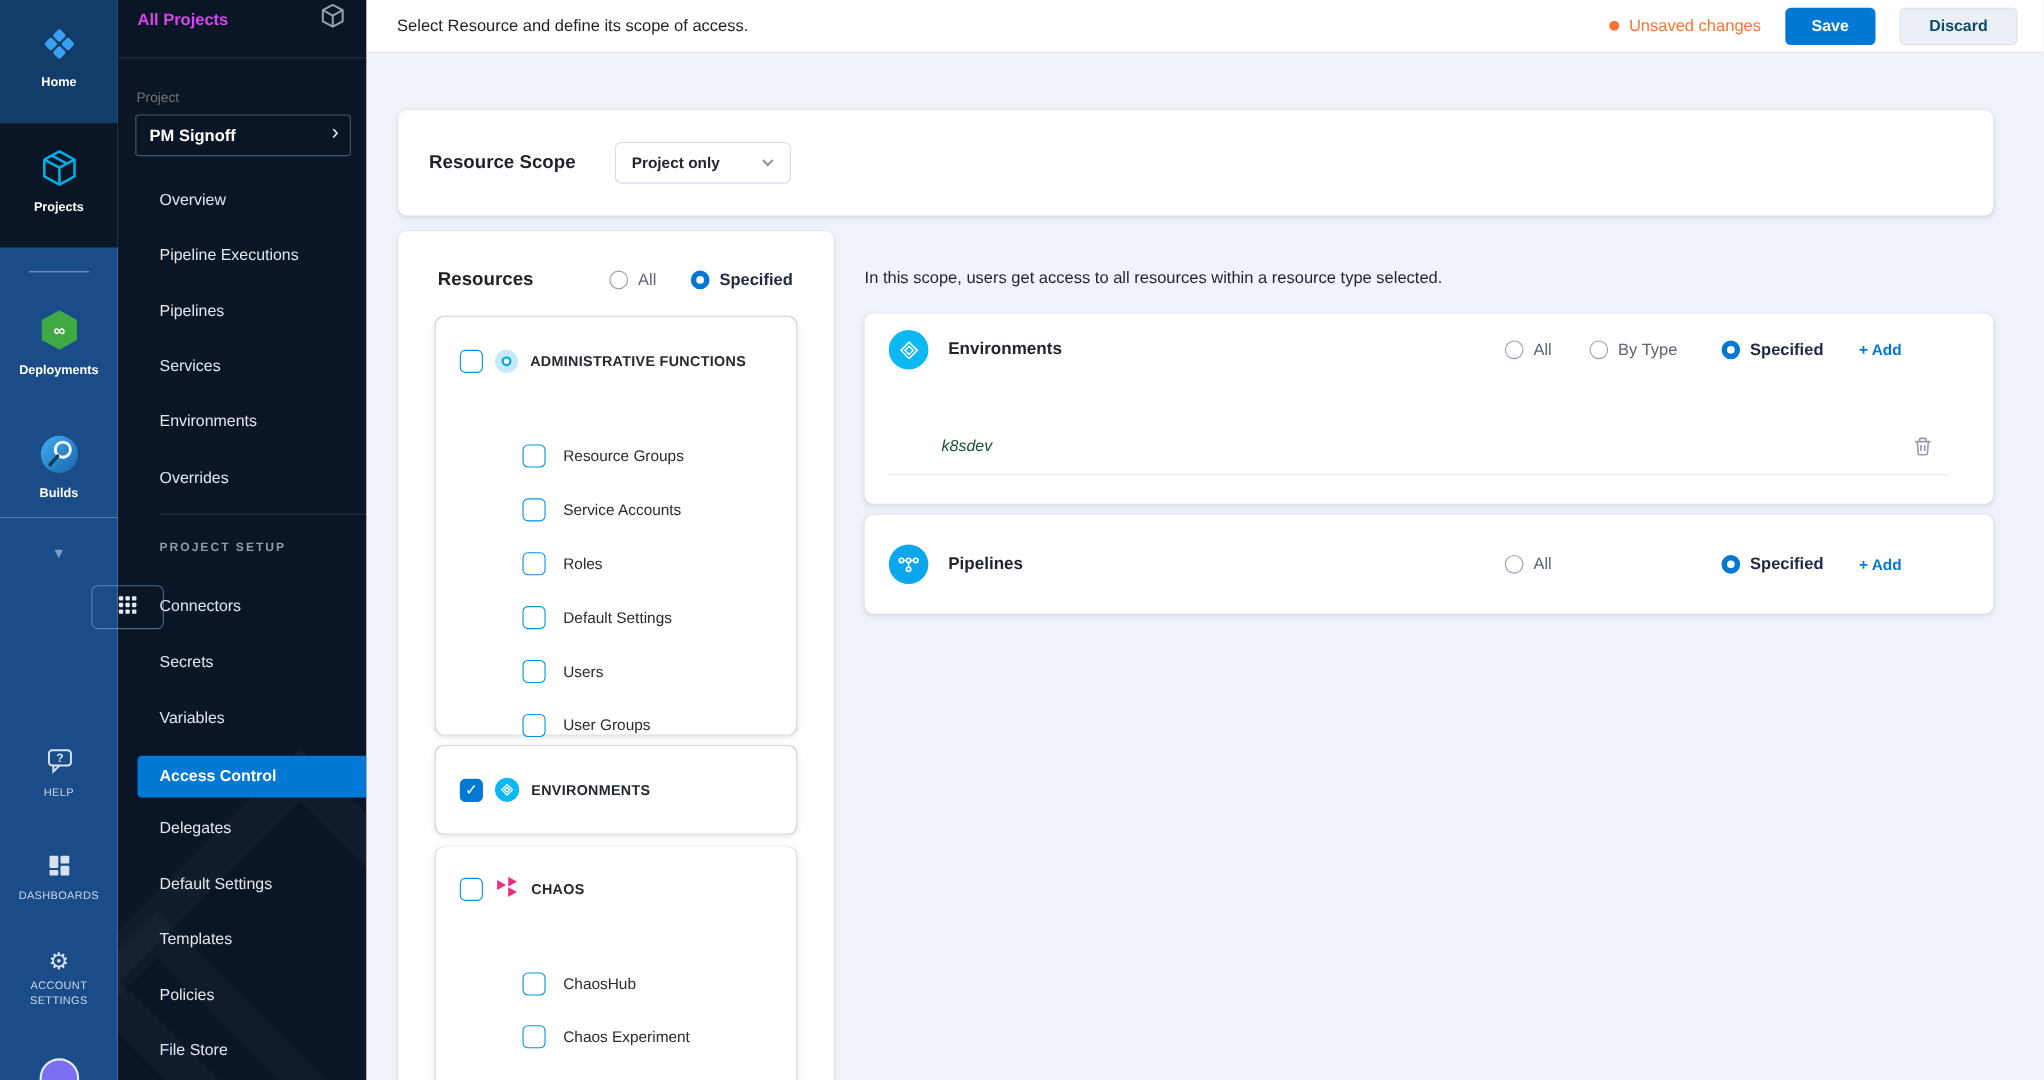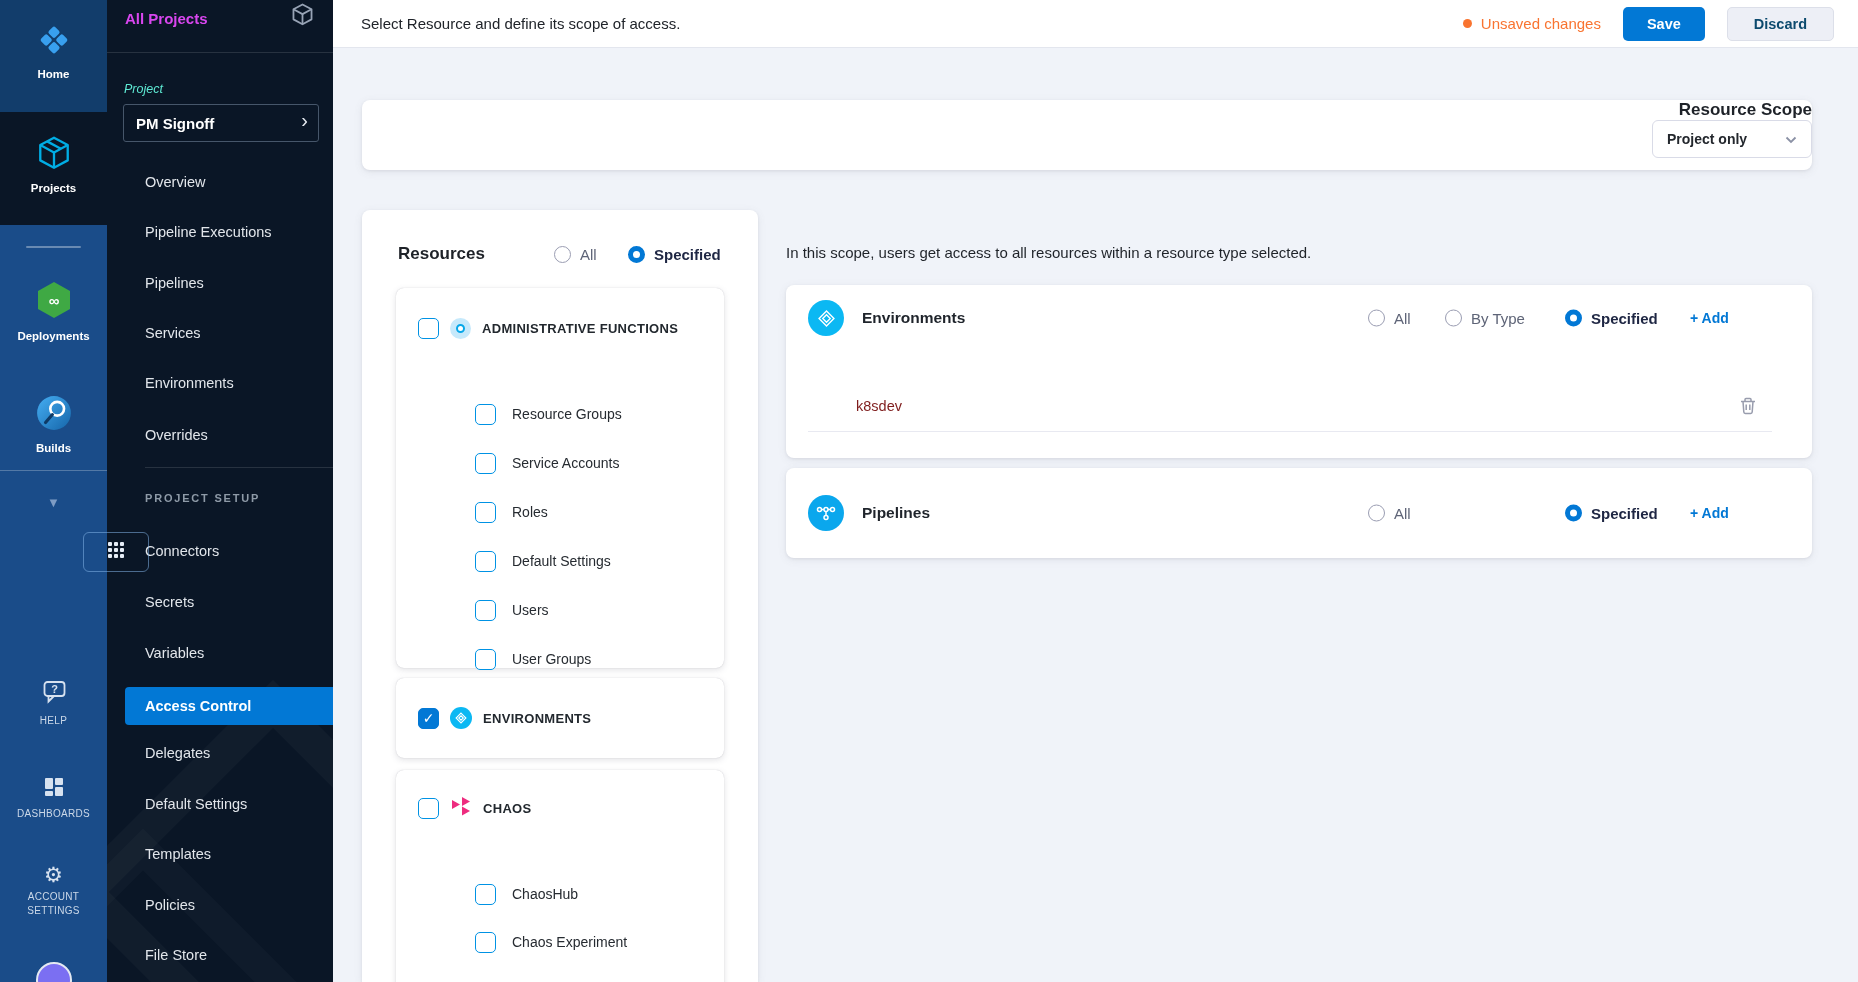--- a/index.html
+++ b/index.html
@@ -22,21 +22,21 @@
   .avatar { position:absolute; left:36px; top:962px; width:36px; height:36px; border-radius:50%; background:#7B6FF2; border:2px solid #E4E9F2; z-index:4; cursor:pointer; }
   .gear-glyph { font-size:21px; color:#D7E2F0; line-height:1; }
 
   
   .sidebar { position:absolute; left:107px; top:0; width:226px; height:982px; background:#0A1626; z-index:2; overflow:hidden; }
   .sb-mark { position:absolute; right:-90px; bottom:-60px; width:300px; height:300px; border:34px solid rgba(255,255,255,.03); transform:rotate(45deg); }
   .sb-mark2 { position:absolute; right:60px; bottom:-160px; width:260px; height:260px; border:30px solid rgba(255,255,255,.025); transform:rotate(45deg); }
   .sb-allprojects { position:absolute; left:18px; top:10px; font-size:15px; font-weight:700; color:#d946ef; cursor:pointer; }
   .sb-cube { position:absolute; right:18px; top:2px; cursor:pointer; }
   .sb-topdiv { position:absolute; left:0; right:0; top:52px; border-top:1px solid rgba(255,255,255,.12); }
-  .sb-projlabel { position:absolute; left:17px; top:82px; font-size:12.5px; color:#5eead4;font-style:italic; }
+  .sb-projlabel { position:absolute; left:17px; top:82px; font-size:12.5px; color:#737373; }
   .sb-projbox { position:absolute; left:16px; top:104px; width:196px; height:38px; border:1px solid #46566A; border-radius:3px; display:flex; align-items:center; padding:0 12px; cursor:pointer; }
   .sb-projname { font-size:15px; font-weight:700; color:#FFFFFF; }
   .sb-projchev { position:absolute; right:10px; top:4px; color:#E8ECF2; font-size:20px; }
   .sb-item { position:absolute; left:38px; font-size:14.5px; color:#E2E6EB; cursor:pointer; white-space:nowrap; }
   .sb-div { position:absolute; left:38px; right:0; top:467px; border-top:1px solid rgba(255,255,255,.12); }
   .sb-sec { position:absolute; left:38px; top:492px; font-size:11px; font-weight:700; letter-spacing:1.8px; color:#8E9AA7; }
   .sb-active { position:absolute; left:18px; right:0; top:687px; height:38px; background:#0278D5; border-radius:4px 0 0 4px; display:flex; align-items:center; padding-left:20px; font-weight:700; font-size:14.5px; color:#fff; cursor:pointer; }
 
   
   .topbar { position:absolute; left:333px; top:0; right:0; height:47px; background:#fff; z-index:1; box-shadow:0 1px 0 rgba(30,40,60,.06); }
@@ -44,21 +44,21 @@
   .tb-right { position:absolute; right:24px; top:0; height:47px; display:flex; align-items:center; gap:22px; }
   .tb-unsaved { display:flex; align-items:center; gap:9px; color:#F97430; font-size:15px; }
   .tb-dot { width:9px; height:9px; border-radius:50%; background:#F97430; }
   .btn { height:34px; border-radius:5px; font-size:14.5px; font-weight:700; display:flex; align-items:center; justify-content:center; cursor:pointer; font-family:inherit; }
   .btn-save { background:#0278D5; color:#fff; padding:0 24px; border:none; }
   .btn-discard { background:#EDEFF6; color:#0c4a6e; padding:0 26px; border:1px solid #DCDFE9; }
 
   .content { position:absolute; left:333px; top:47px; right:0; bottom:0; background:#F0F3F9; }
   .card { background:#fff; border-radius:8px; box-shadow:0 1px 3px rgba(40,41,61,.08), 0 2px 8px rgba(96,97,112,.10); }
 
-  .scope-card { position:absolute; left:29px; top:53px; width:1450px; height:70px; display:flex; align-items:flex-end; padding-left:28px;flex-direction:column; }
+  .scope-card { position:absolute; left:29px; top:53px; width:1450px; height:96px; display:flex; align-items:center; padding-left:28px; }
   .scope-title { font-size:17px; font-weight:700; color:#1E2228; }
   .scope-dd { margin-left:36px; width:160px; height:38px; border:1px solid #D9DBE7; border-radius:6px; background:#fff; display:flex; align-items:center; justify-content:space-between; padding:0 14px; cursor:pointer; }
   .scope-dd-val { font-size:14px; font-weight:600; color:#23272D; }
 
   .res-panel { position:absolute; left:29px; top:163px; width:396px; bottom:0; background:#fff; border-radius:8px 8px 0 0; box-shadow:0 1px 3px rgba(40,41,61,.08), 0 2px 8px rgba(96,97,112,.10); overflow:hidden; }
   .res-title { position:absolute; left:36px; top:34px; font-size:17px; font-weight:700; color:#1E2228; }
 
   .radio { display:flex; align-items:center; gap:9px; cursor:pointer; }
   .rdot { width:17px; height:17px; border-radius:50%; border:1.6px solid #9A9DB2; background:#fff; flex:0 0 auto; }
   .rdot.sel { border:5px solid #0278D5; }
@@ -92,21 +92,21 @@
   .env-card .card-head { height:66px; }
   .pipe-card .card-head { height:90px; }
   .big-ic { width:36px; height:36px; border-radius:50%; display:flex; align-items:center; justify-content:center; flex:0 0 auto; }
   .big-ic.envc { background:#0BB8F3; }
   .big-ic.pipec { background:#0AA7ED; }
   .r-title { font-size:15.5px; font-weight:600; color:#1F242B; }
   .pos { position:absolute; top:50%; transform:translateY(-50%); }
   .p-all { left:582px; } .p-bytype { left:659px; } .p-spec { left:779px; }
   .p-add { left:904px; font-size:14px; font-weight:700; color:#0278D5; cursor:pointer; white-space:nowrap; }
   .item-row { position:absolute; left:22px; right:40px; top:95px; height:52px; display:flex; align-items:center; border-bottom:1px solid #E8E9F1; }
-  .item-name { padding-left:48px; font-size:14.5px; color:#7f1d1d; }
+  .item-name { padding-left:48px; font-size:14.5px; color:#14532d;font-style:italic; }
   .trash { margin-left:auto; margin-right:14px; cursor:pointer; display:flex; }
 </style>
 </head>
 <body>
 
 <div class="rail">
   <div class="rail-tile-home"></div>
   <div class="rail-tile-projects"></div>
 
   <div class="rail-item" style="top:22px;">

